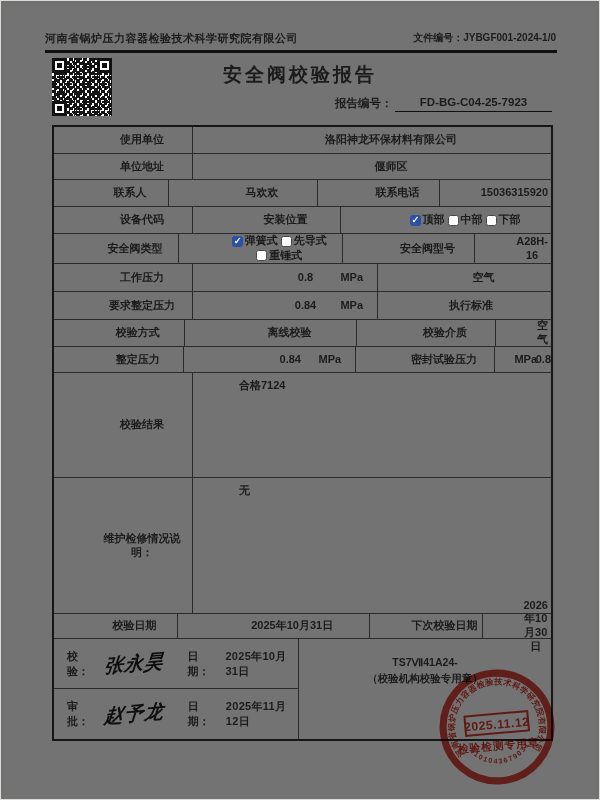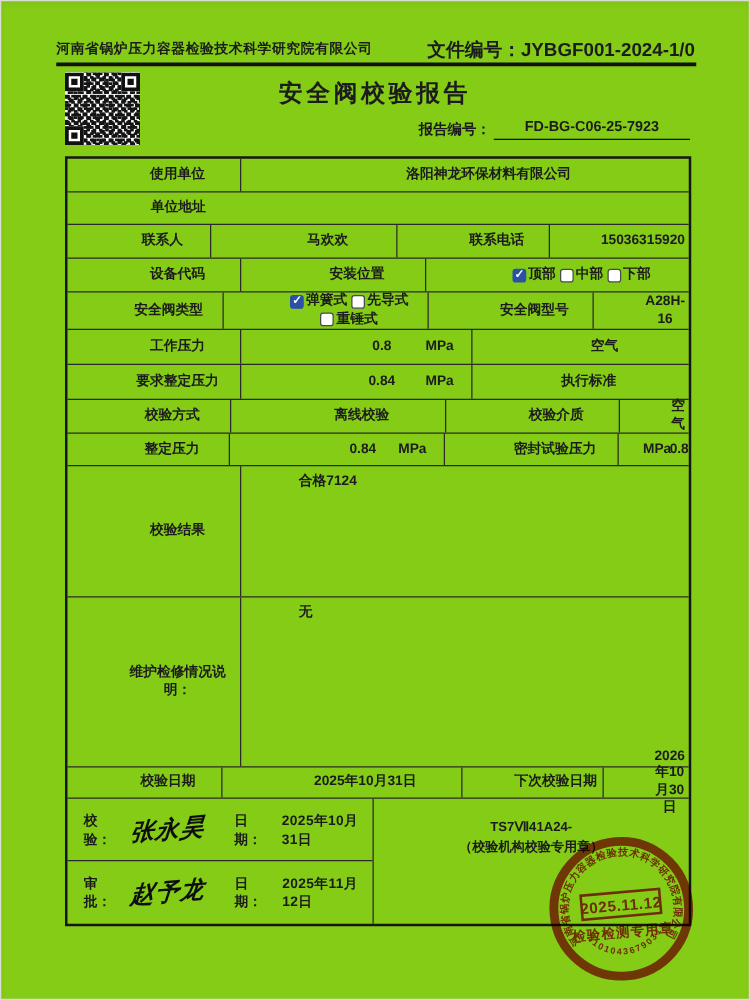--- a/index.html
+++ b/index.html
@@ -1,25 +1,25 @@
 <!DOCTYPE html>
 <html><head>
 <meta charset="utf-8">
 <style>
   * { margin:0; padding:0; box-sizing:border-box; }
   html,body { width:600px; height:800px; background:#e9e9e6; }
   body { font-family:"Liberation Sans", sans-serif; color:#1c1c1c; }
   #page {
-    position:relative; width:600px; height:800px; background:#84cc16;
+    position:relative; width:600px; height:800px; background:#737373;
     box-shadow: inset 0 0 0 1px #ddddd8, inset 0 2px 6px rgba(0,0,0,.06);
     overflow:hidden; font-weight:bold;
   }
   
   .org-name { position:absolute; left:45px; top:31px; font-size:11px; letter-spacing:.5px; }
-  .doc-no   { position:absolute; right:44px; top:31px; font-size:15px; }
+  .doc-no   { position:absolute; right:44px; top:31px; font-size:10px; }
   .head-rule{ position:absolute; left:45px; top:50px; width:512px; height:2.5px; background:#111; }
   .title    { position:absolute; left:0; top:62px; width:600px; text-align:center;
               font-size:19px; letter-spacing:3px; }
   .report-no{ position:absolute; left:335px; top:96px; font-size:11.5px; }
   .report-no-val { position:absolute; left:395px; top:96px; width:157px; text-align:center;
               font-size:11.5px; border-bottom:1.5px solid #111; padding-bottom:3px; }
   
   .qr { position:absolute; left:52px; top:58px; width:60px; height:58px; background:#fff; }
   .qr .noise { position:absolute; inset:0;
     background:
@@ -74,31 +74,32 @@
 
   <div class="qr">
     <div class="noise"></div>
     <div class="finder f-tl"></div>
     <div class="finder f-tr"></div>
     <div class="finder f-bl"></div>
   </div>
 
   <div class="title">安全阀校验报告</div>
   <div class="report-no">报告编号：</div>
-  <div class="report-no-val">FD-BG-C06-25-7923</div>
+  <div class="report-no-val">FD-BG-C04-25-7923</div>
 
   <div class="tbl">
 
     <div class="row" style="height:27px">
       <div class="cell c1">使用单位</div>
       <div class="cell span3">洛阳神龙环保材料有限公司</div>
     </div>
 
     <div class="row" style="height:26px">
       <div class="cell c1">单位地址</div>
+      <div class="cell span3">偃师区</div>
     </div>
 
     <div class="row" style="height:27px">
       <div class="cell c1">联系人</div>
       <div class="cell c2">马欢欢</div>
       <div class="cell c3">联系电话</div>
       <div class="cell c4">15036315920</div>
     </div>
 
     <div class="row" style="height:27px">

